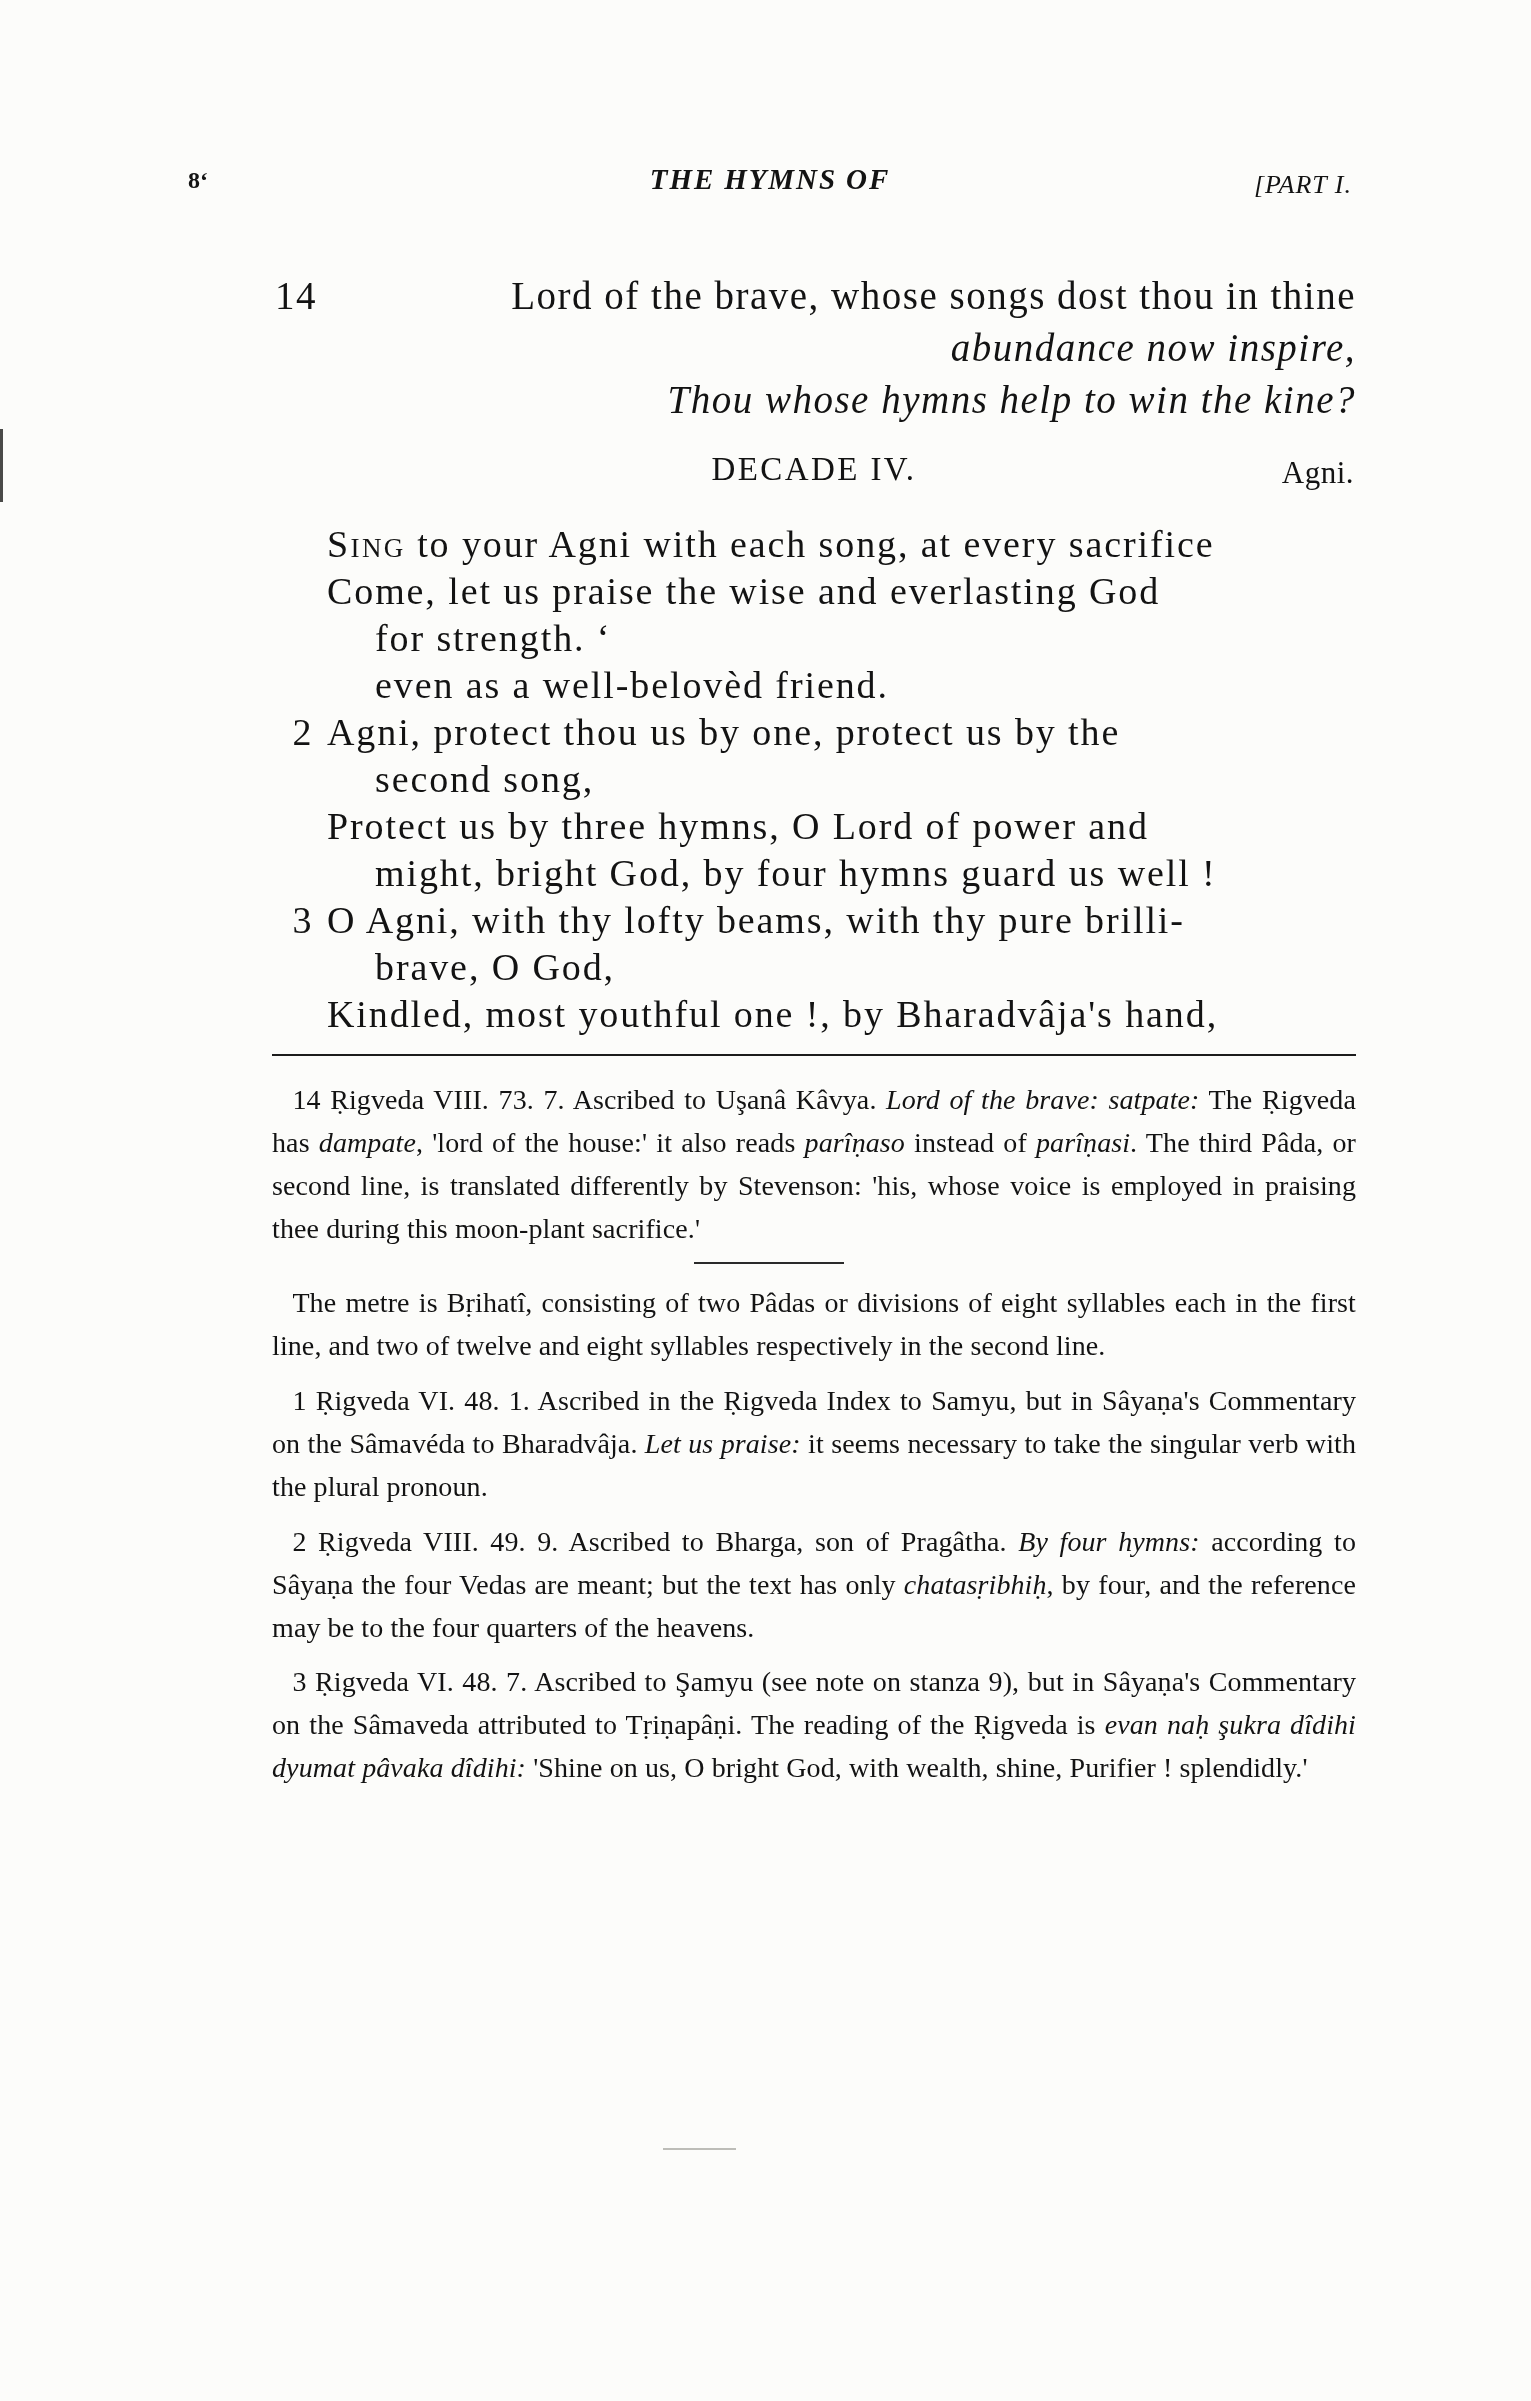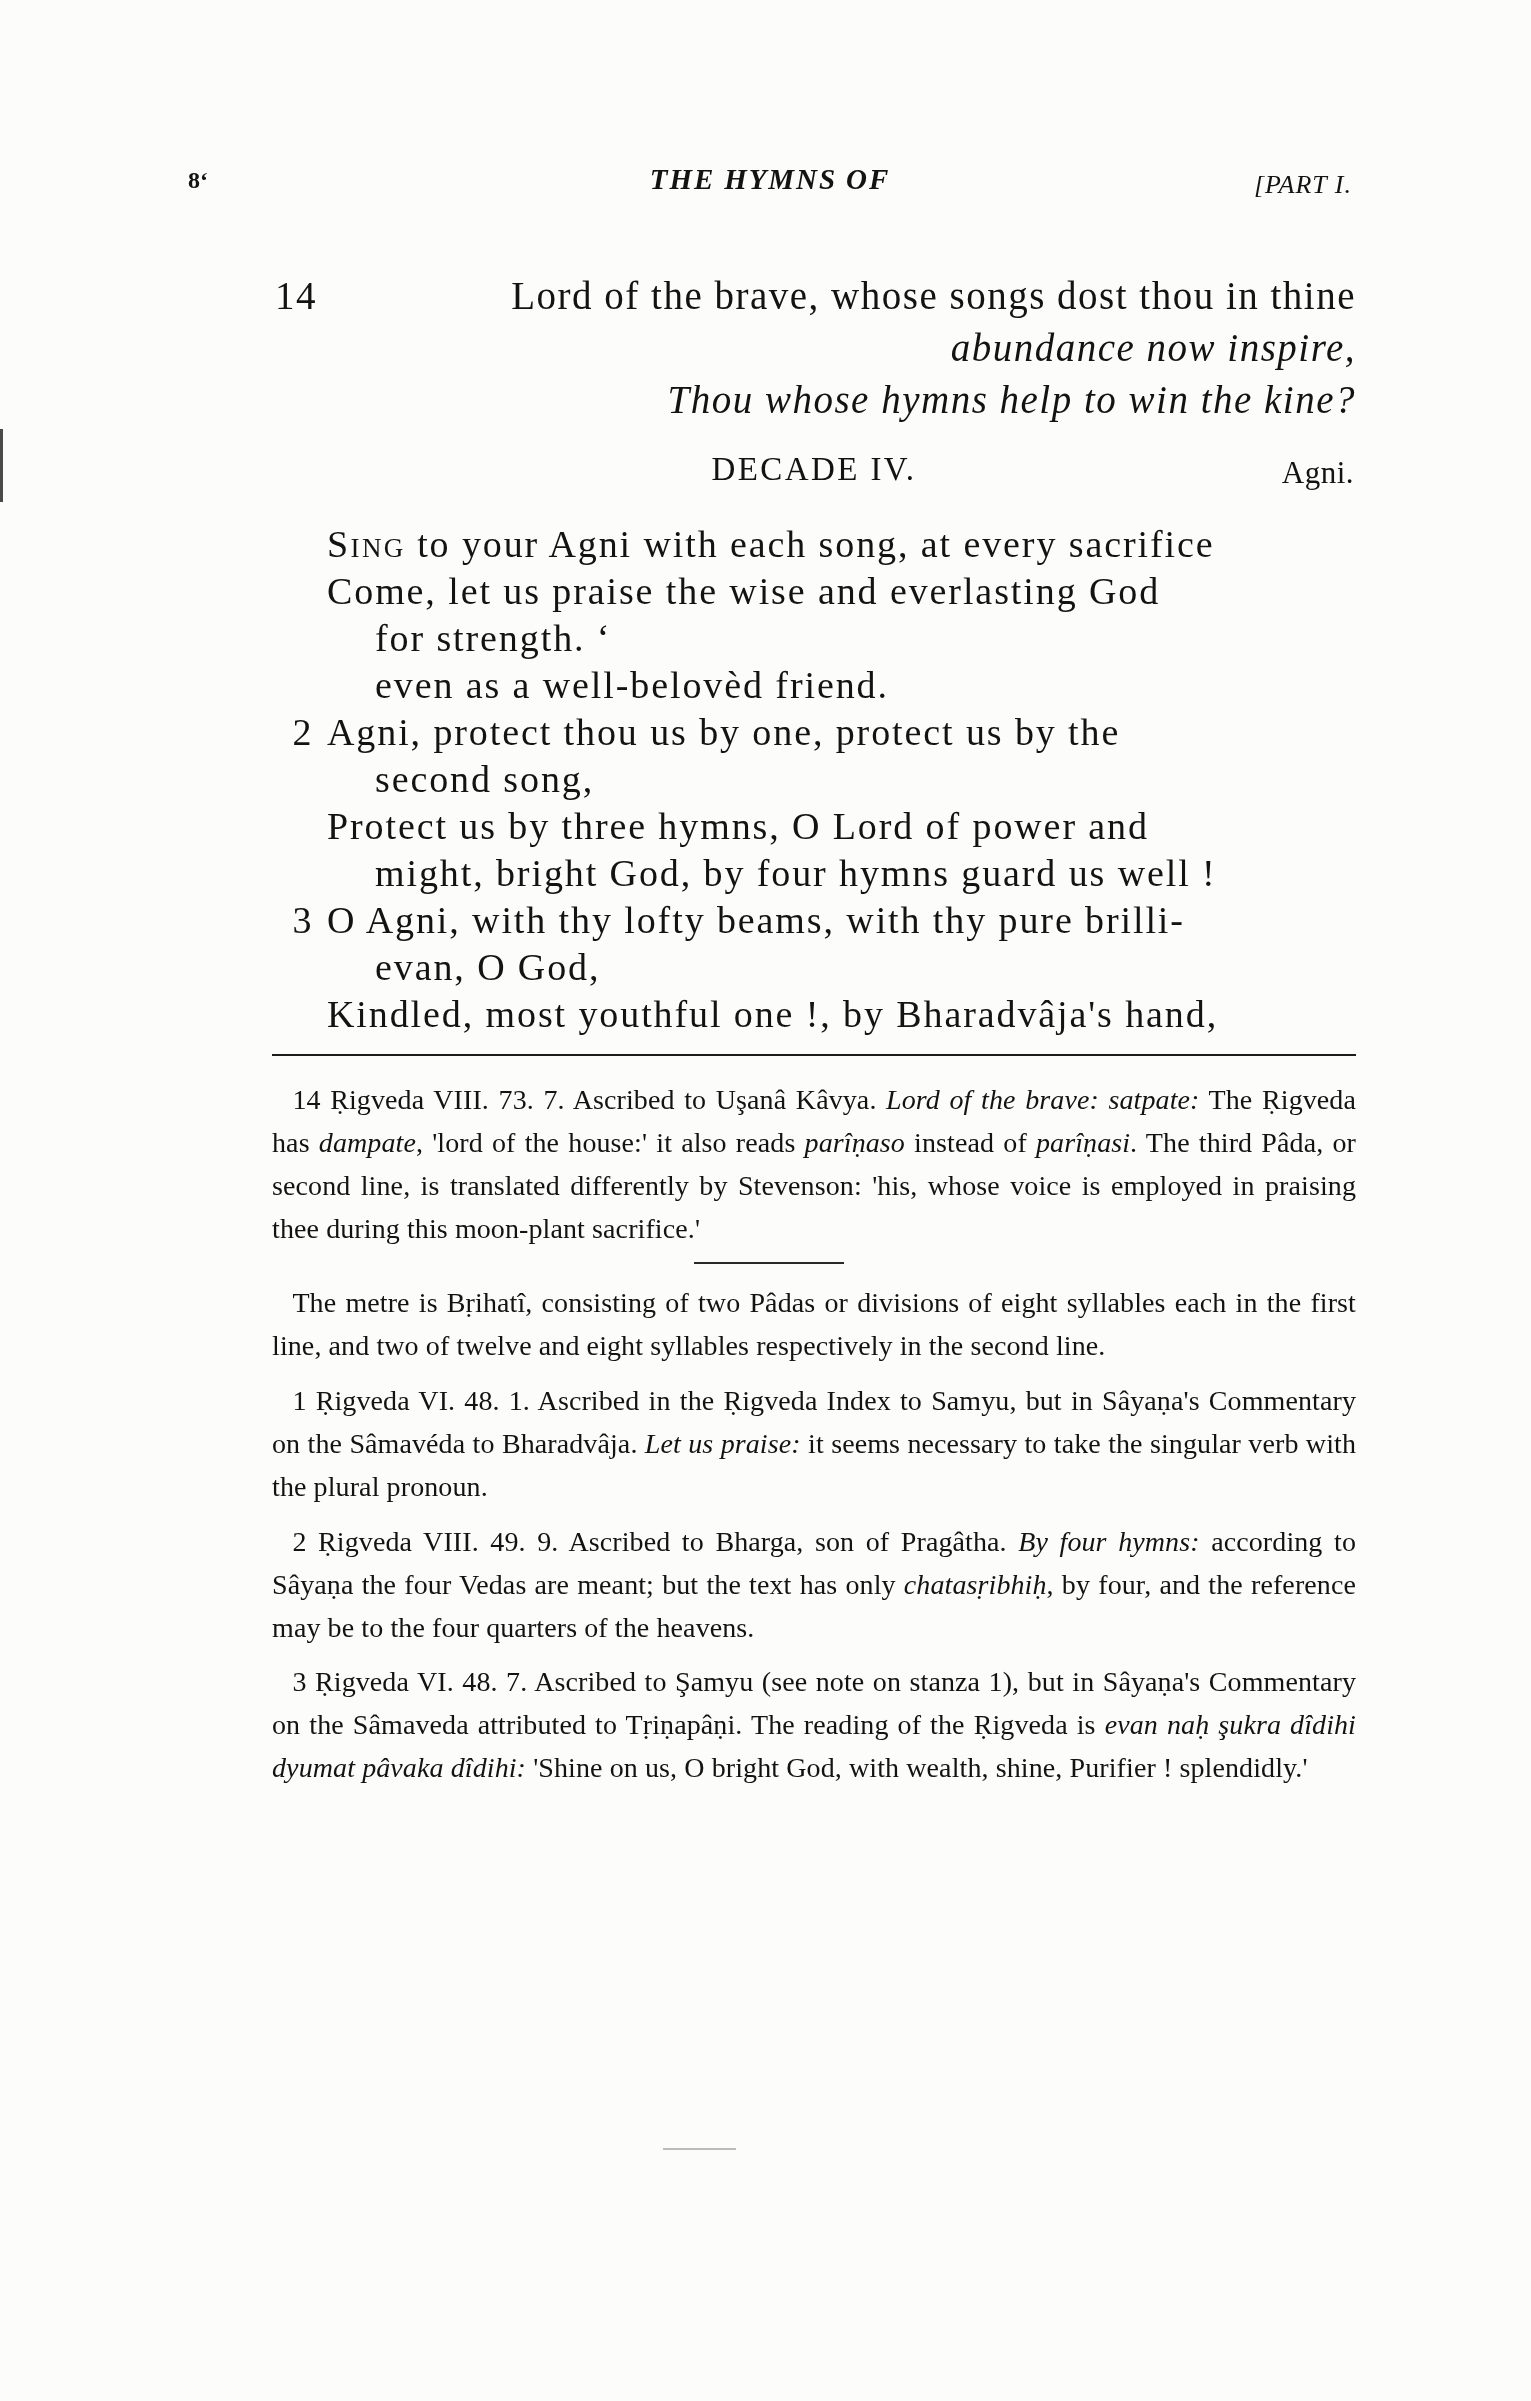--- a/index.html
+++ b/index.html
@@ -119,37 +119,37 @@
           <span><span>might, bright God, by four hymns guard us well !</span></span>
         </p>
       </div>
 
       <div class="stanza">
         <p class="vline main">
           <span class="vnum">3</span>
           <span><span>O Agni, with thy lofty beams, with thy pure brilli-</span></span>
         </p>
         <p class="vline wrap">
-          <span><span>evan, O God,</span></span>
+          <span><span>brave, O God,</span></span>
         </p>
         <p class="vline main">
           <span><span>Kindled, most youthful one !, by Bharadvâja's hand,</span></span>
         </p>
       </div>
 
     </section>
 
     <div class="rule-full"></div>
 
     <section class="footnotes">
       <p class="fn"><span>14 Ṛigveda VIII. 73. 7.  Ascribed to Uşanâ Kâvya.  </span><span class="seg-i">Lord of the brave: satpate:</span><span> The Ṛigveda has </span><span class="seg-i">dampate</span><span>, 'lord of the house:' it also reads </span><span class="seg-i">parîṇaso</span><span> instead of </span><span class="seg-i">parîṇasi</span><span>.  The third Pâda, or second line, is translated differently by Stevenson: 'his, whose voice is employed in praising thee during this moon-plant sacrifice.'</span></p>
       <div class="rule-short"></div>
       <p class="fn"><span>The metre is Bṛihatî, consisting of two Pâdas or divisions of eight syllables each in the first line, and two of twelve and eight syllables respectively in the second line.</span></p>
       <p class="fn"><span>1 Ṛigveda VI. 48. 1.  Ascribed in the Ṛigveda Index to Samyu, but in Sâyaṇa's Commentary on the Sâmavéda to Bharadvâja.  </span><span class="seg-i">Let us praise:</span><span> it seems necessary to take the singular verb with the plural pronoun.</span></p>
       <p class="fn"><span>2 Ṛigveda VIII. 49. 9.  Ascribed to Bharga, son of Pragâtha.  </span><span class="seg-i">By four hymns:</span><span> according to Sâyaṇa the four Vedas are meant; but the text has only </span><span class="seg-i">chatasṛibhiḥ</span><span>, by four, and the reference may be to the four quarters of the heavens.</span></p>
-      <p class="fn"><span>3 Ṛigveda VI. 48. 7.  Ascribed to Şamyu (see note on stanza 1), but in Sâyaṇa's Commentary on the Sâmaveda attributed to Tṛiṇapâṇi.  The reading of the Ṛigveda is </span><span class="seg-i">evan naḥ şukra dîdihi dyumat pâvaka dîdihi:</span><span> 'Shine on us, O bright God, with wealth, shine, Purifier ! splendidly.'</span></p>
+      <p class="fn"><span>3 Ṛigveda VI. 48. 7.  Ascribed to Şamyu (see note on stanza 9), but in Sâyaṇa's Commentary on the Sâmaveda attributed to Tṛiṇapâṇi.  The reading of the Ṛigveda is </span><span class="seg-i">evan naḥ şukra dîdihi dyumat pâvaka dîdihi:</span><span> 'Shine on us, O bright God, with wealth, shine, Purifier ! splendidly.'</span></p>
     </section>
 
   </main>
 
   <div class="bottom-mark"></div>
 </div>
 
 
 </body></html>

